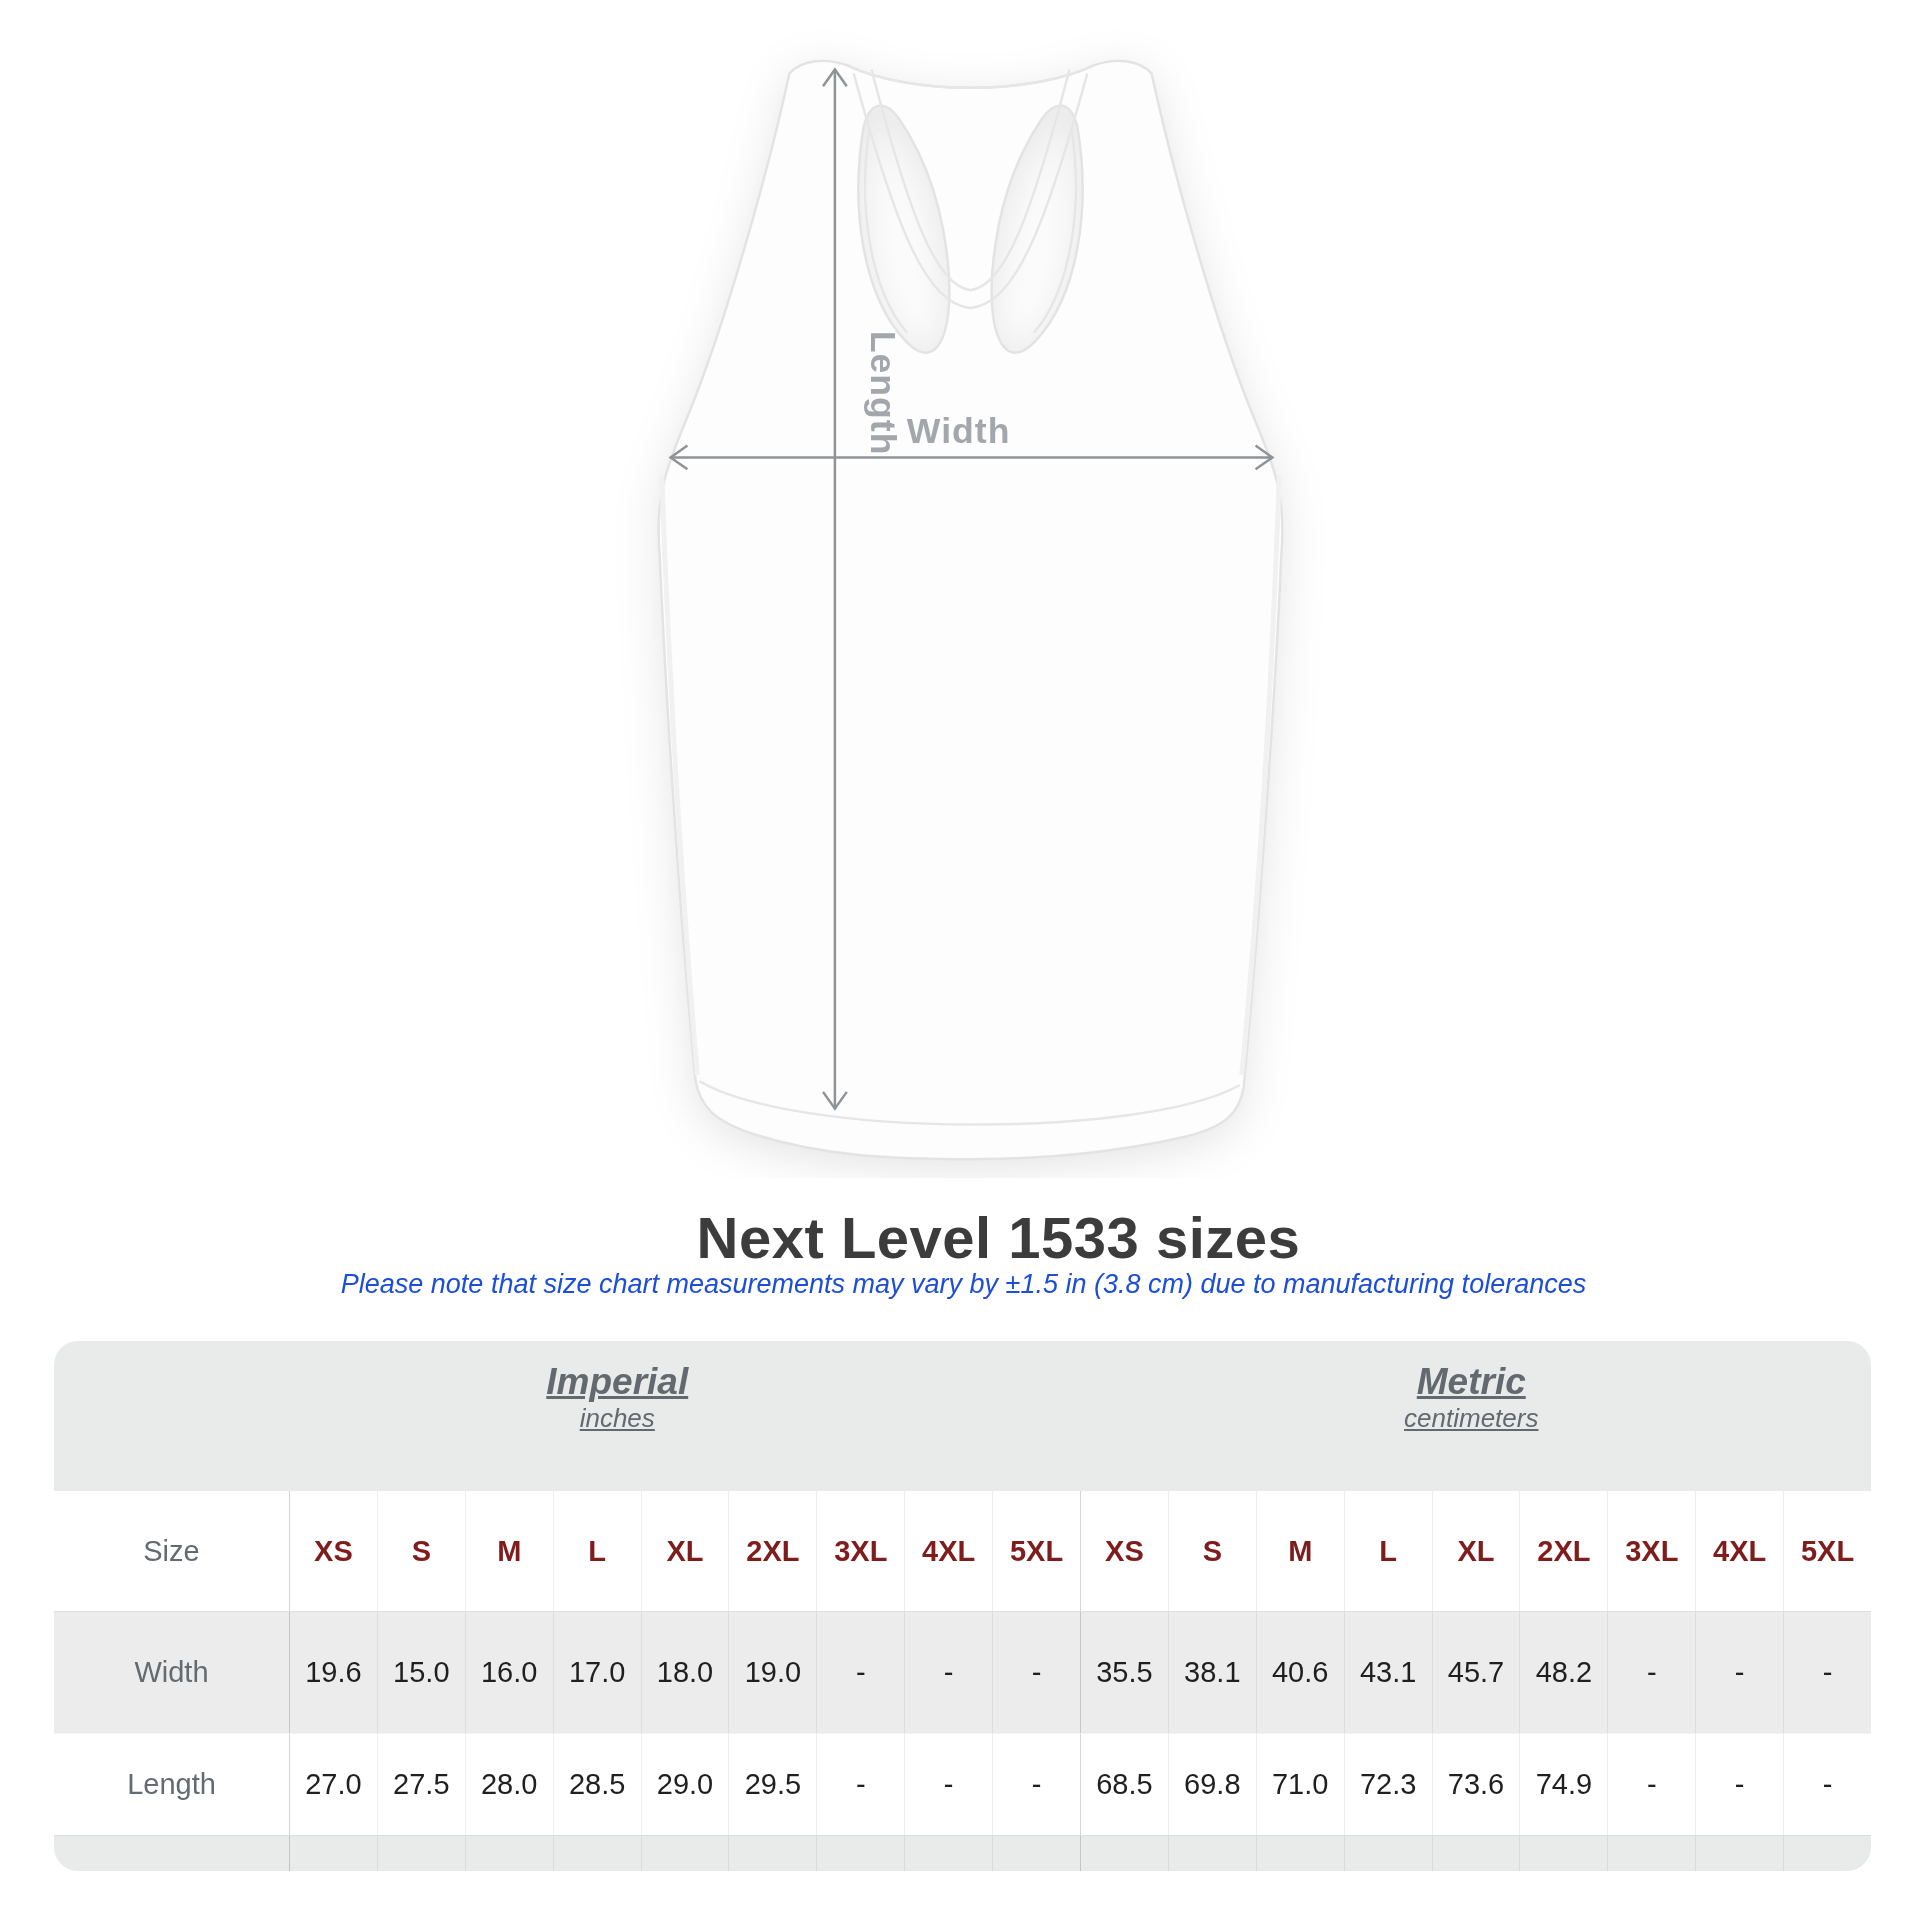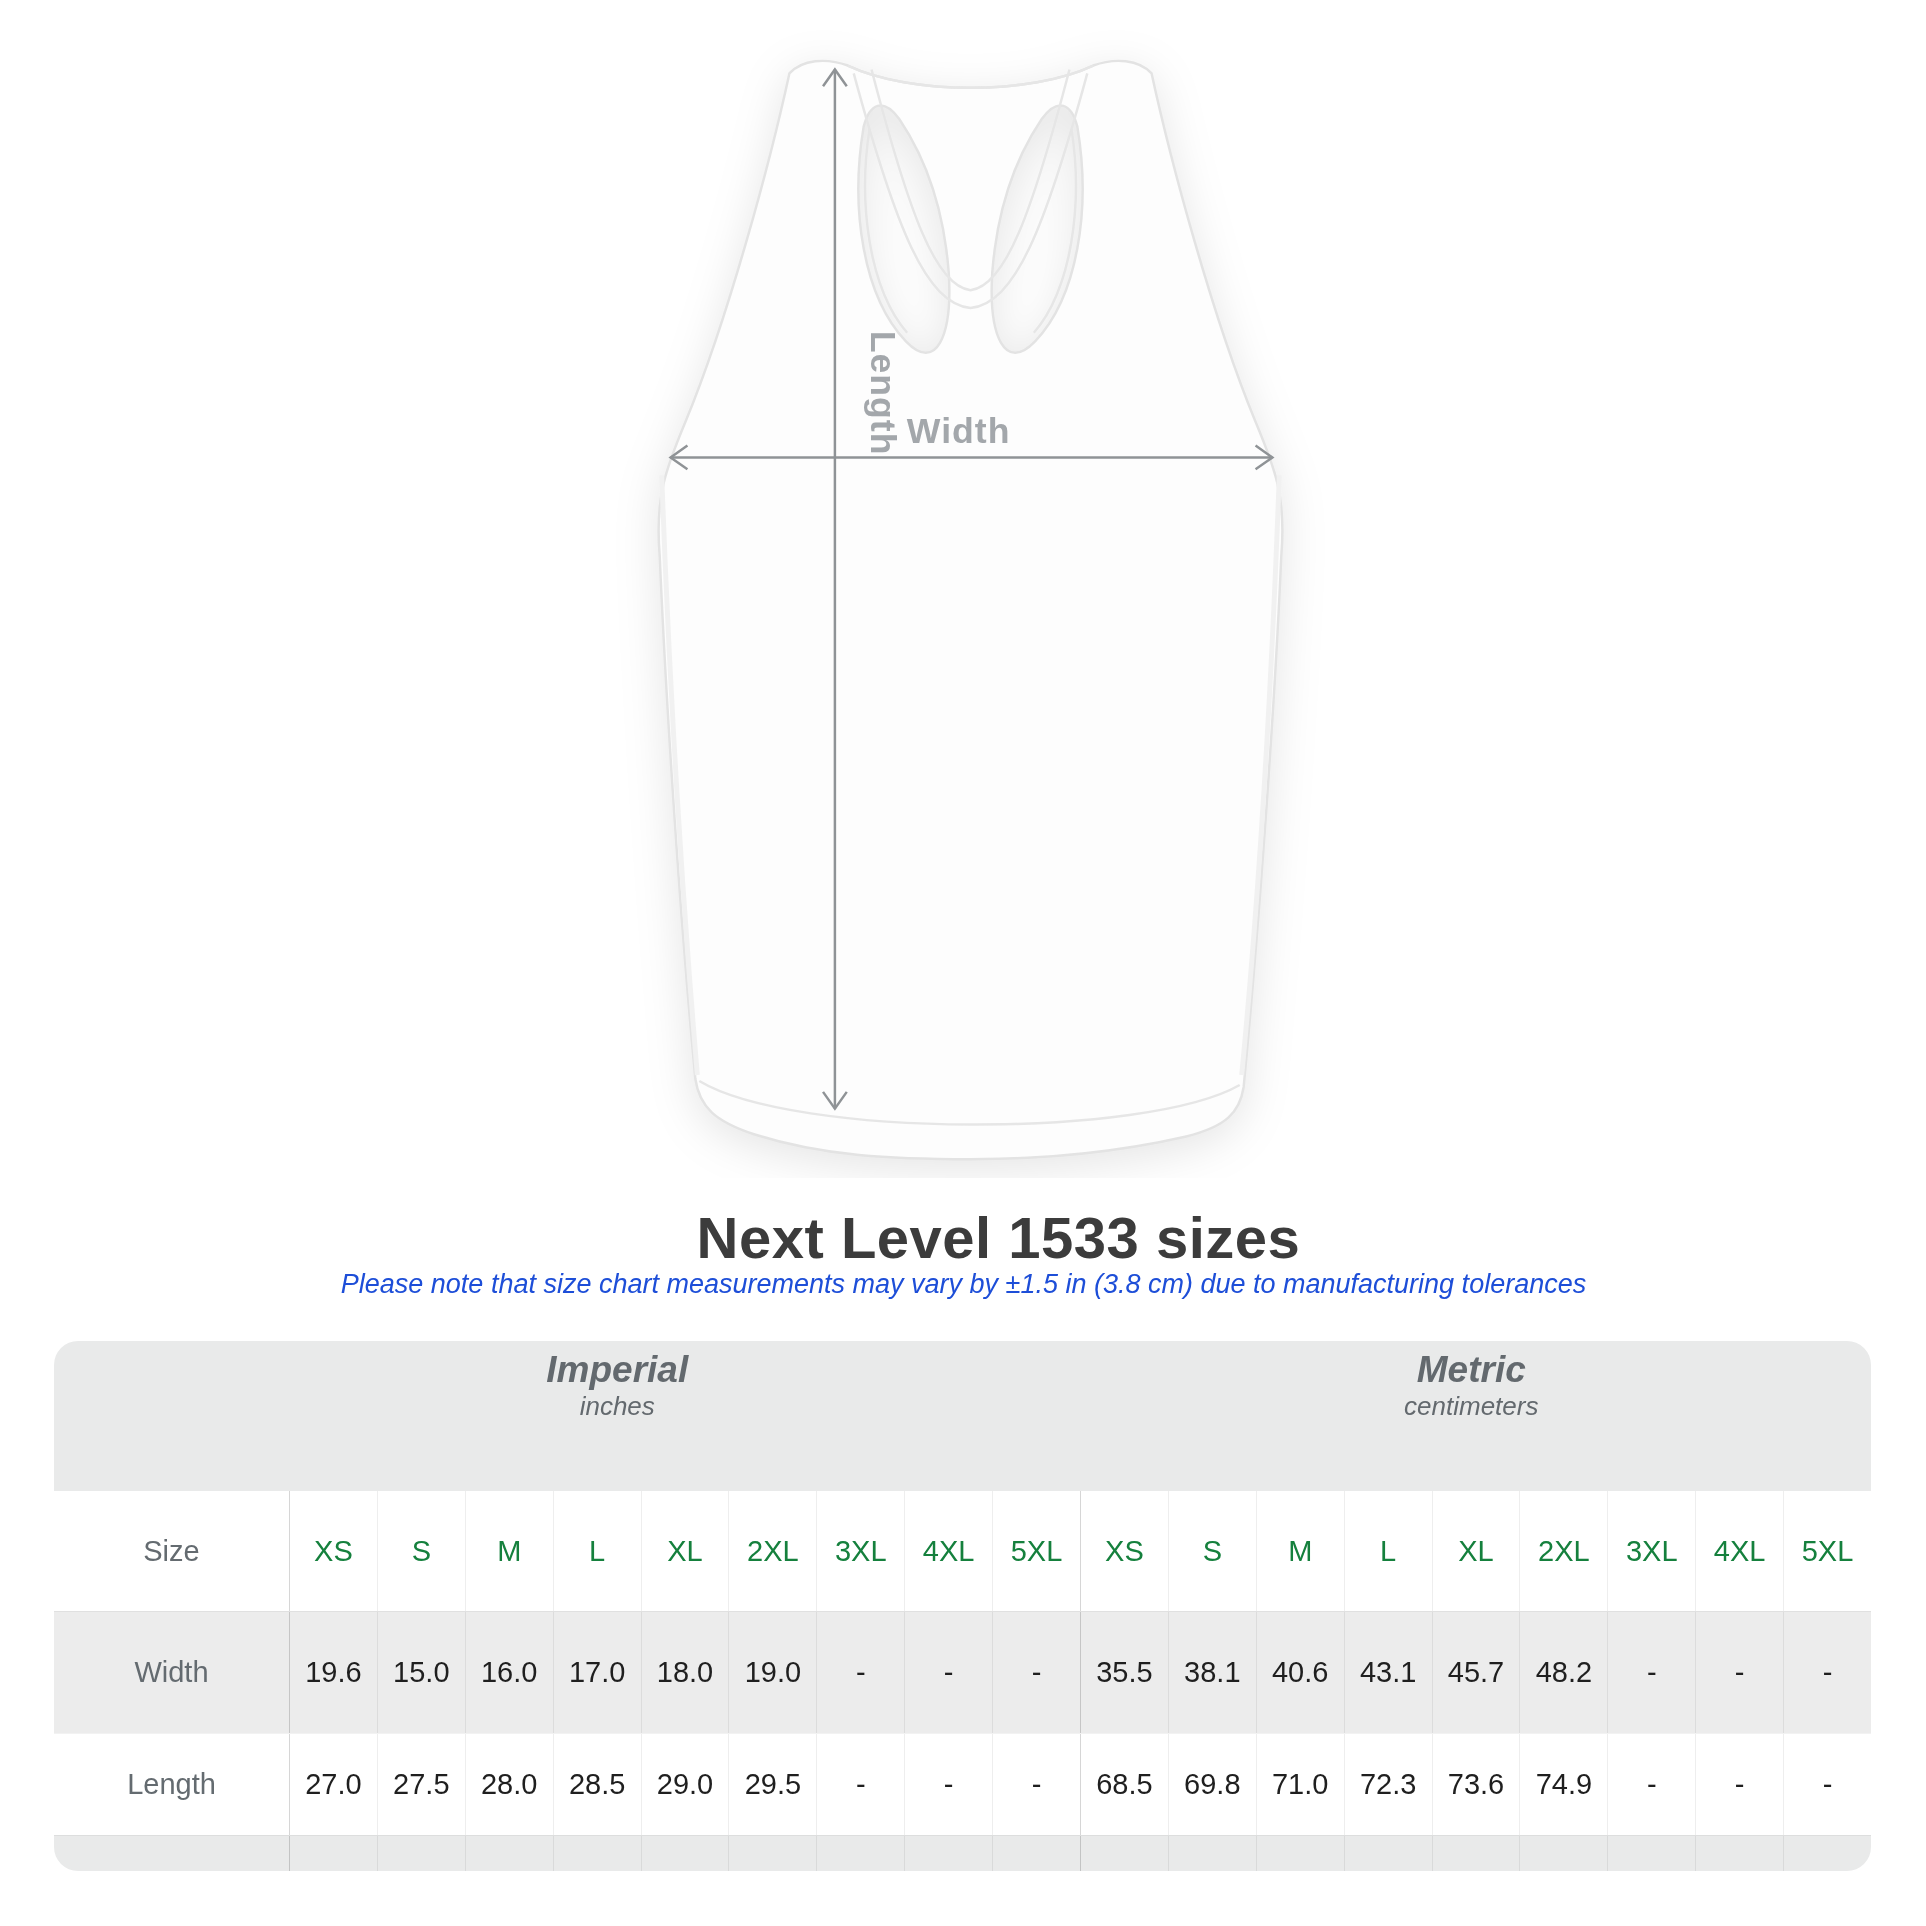--- a/index.html
+++ b/index.html
@@ -19,40 +19,40 @@
   .chart-note{
     position:absolute;left:0;top:1269px;width:100%;text-align:center;
     font-size:27px;font-style:italic;color:#1d4ed8;
   }
   
   .size-table{
     position:absolute;left:54px;top:1341px;width:1817px;height:530px;
     border-radius:24px;overflow:hidden;background:#ffffff;
   }
   .unit-band{position:relative;height:150px;background:#e9eaea;}
-  .unit-block{position:absolute;top:8px;text-align:center;color:#63696e;}
+  .unit-block{position:absolute;top:20px;text-align:center;color:#63696e;text-decoration:underline;}
   .unit-block .u-name{font-size:37px;font-weight:bold;font-style:italic;}
   .unit-block .u-sub{font-size:26px;font-style:italic;margin-top:0;}
   .unit-imperial{left:12%;width:38%;}
   .unit-metric{left:58%;width:40%;}
   .trow{
     display:grid;grid-template-columns:235px repeat(18,1fr);
     align-items:center;
   }
   .row-sizes{height:120px;background:#ffffff;}
   .row-width{height:121px;background:#ececec;border-top:1px solid rgba(0,0,0,0.05);}
   .row-length{height:101px;background:#ffffff;border-top:1px solid rgba(0,0,0,0.05);}
   .tfoot{height:38px;background:#e9eaea;border-top:1px solid rgba(0,0,0,0.05);}
   .c{
     height:100%;display:flex;align-items:center;justify-content:center;
     border-left:1px solid rgba(0,0,0,0.065);
     font-size:29px;color:#1f1f1f;
   }
   .c.lab{border-left:none;font-weight:normal;color:#646b70;}
-  .c.hd{font-weight:normal;color:#15803d;}
+  .c.hd{font-weight:bold;color:#7f1d1d;}
   .c.major{border-left:1px solid rgba(0,0,0,0.16);}
 </style>
 </head>
 <body>
 
 <div class="diagram">
   <svg viewBox="540 20 880 1170">
 
     <g class="garment">
       <path fill="#fdfdfd" stroke="#e3e3e3" stroke-width="2.5" fill-rule="evenodd" d="M 797,74

